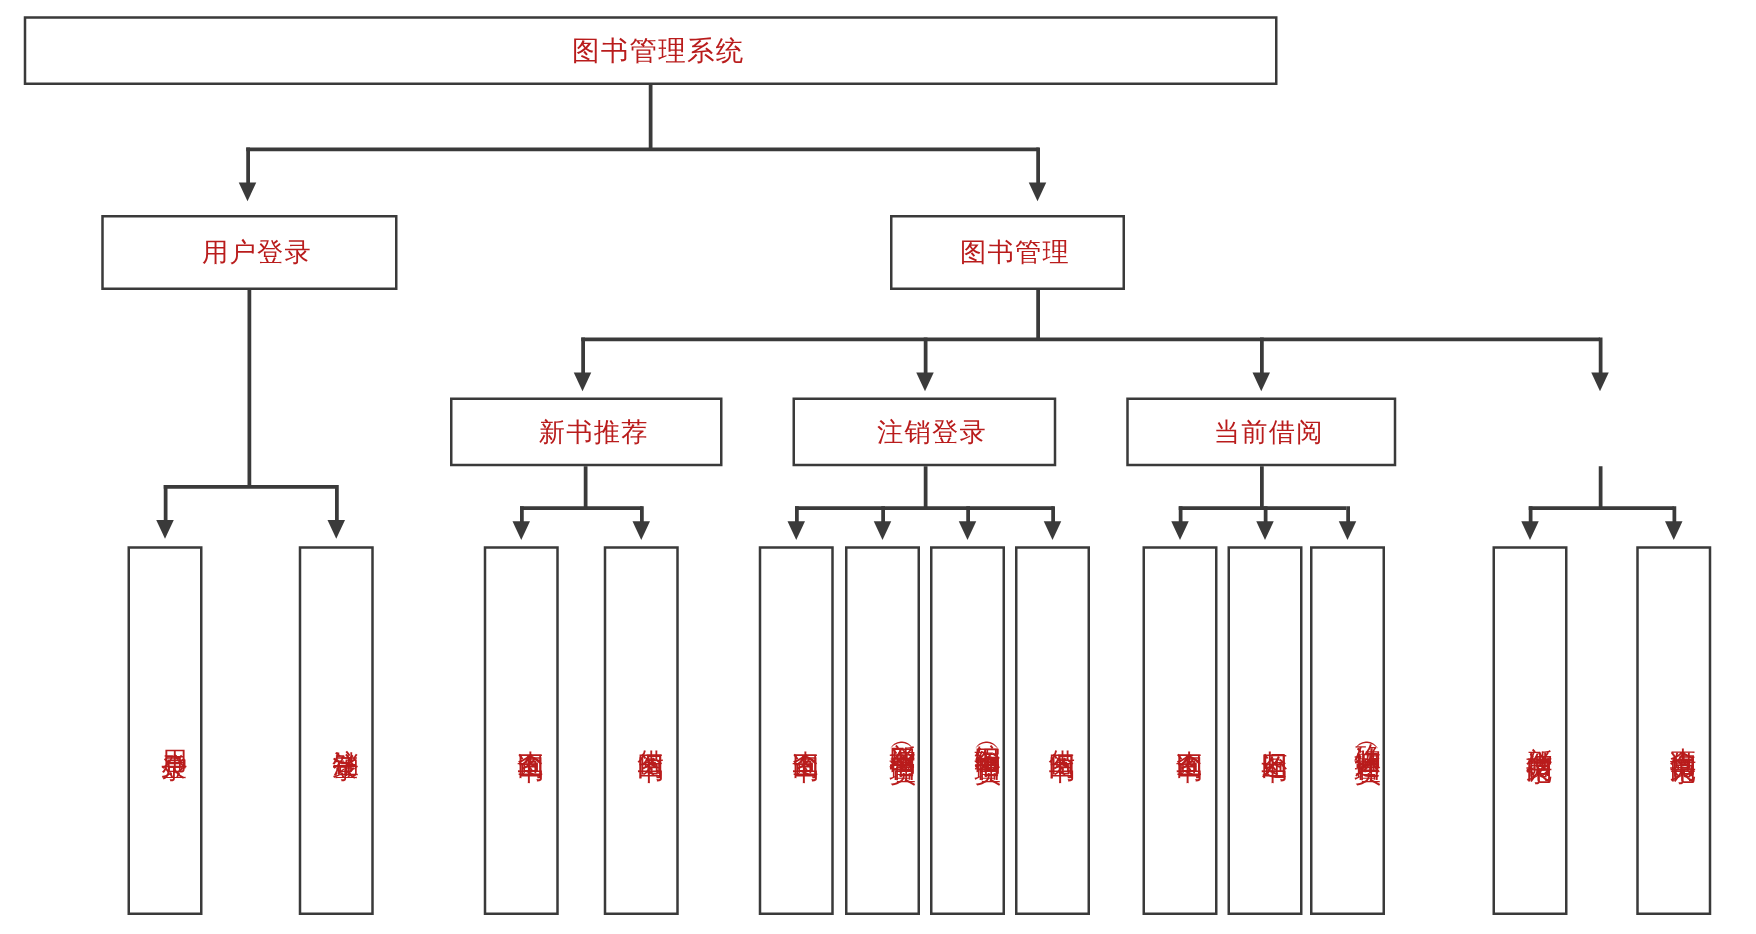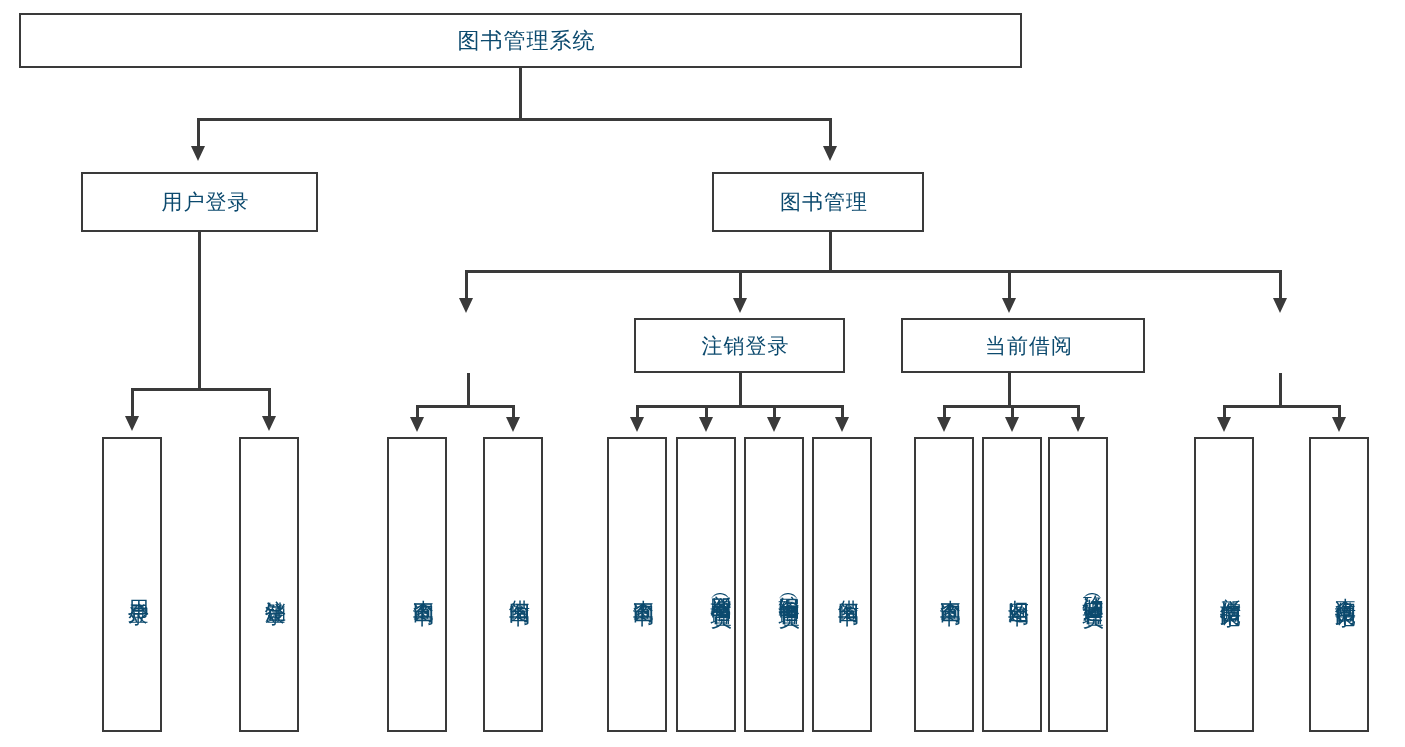--- a/index.html
+++ b/index.html
@@ -1,19 +1,19 @@
 <!DOCTYPE html>
 <html><head>
 <meta charset="utf-8">
 <style>
   html,body{margin:0;padding:0;background:#ffffff;}
   body{font-family:"Liberation Sans","DejaVu Sans",sans-serif;}
   #canvas{position:relative;width:1405px;height:747px;background:#fff;overflow:hidden;}
   .box{position:absolute;box-sizing:border-box;border:2.5px solid #3a3a3a;background:#fff;
-       display:flex;align-items:center;justify-content:center;color:#0c4a6e;padding-left:12px;}
+       display:flex;align-items:center;justify-content:center;color:#b91c1c;padding-left:12px;}
   .box-h{font-size:21px;letter-spacing:1px;white-space:nowrap;}
   .box-v{writing-mode:vertical-rl;text-orientation:upright;font-size:21px;line-height:1.28;
          letter-spacing:2px;text-align:center;padding-top:4px;}
   .box-v.top{align-items:flex-start;justify-content:center;}
   .title-box{font-size:22px;}
   .ln{position:absolute;background:#3a3a3a;}
   .lnv{width:2.5px;}
   .lnh{height:2.5px;}
   .arrow{position:absolute;width:0;height:0;border-left:7.5px solid transparent;
          border-right:7.5px solid transparent;border-top:15px solid #3a3a3a;}
@@ -34,21 +34,21 @@
 
   <div class="ln lnv" style="left:197px;top:118px;height:30px;"></div>
   <div class="arrow" style="left:191px;top:146px;"></div>
 
   <div class="ln lnv" style="left:829px;top:118px;height:30px;"></div>
   <div class="arrow" style="left:823px;top:146px;"></div>
 
   <div class="box box-h" style="left:81px;top:172px;width:237px;height:60px;">
     <span>用户登录</span>
   </div>
-  <div class="box box-h" style="left:712px;top:172px;width:212px;height:60px;">
+  <div class="box box-h" style="left:712px;top:172px;width:188px;height:60px;">
     <span>图书管理</span>
   </div>
 
   <div class="ln lnv" style="left:198px;top:232px;height:158px;"></div>
   <div class="ln lnh" style="left:131px;top:388px;width:139px;height:2.5px;"></div>
   <div class="ln lnv" style="left:131px;top:388px;height:30px;"></div>
   <div class="arrow" style="left:125px;top:416px;"></div>
   <div class="ln lnv" style="left:268px;top:388px;height:30px;"></div>
   <div class="arrow" style="left:262px;top:416px;"></div>
 
@@ -56,24 +56,27 @@
   <div class="ln lnh" style="left:465px;top:270px;width:815px;height:2.5px;"></div>
   <div class="ln lnv" style="left:465px;top:270px;height:30px;"></div>
   <div class="arrow" style="left:459px;top:298px;"></div>
   <div class="ln lnv" style="left:739px;top:270px;height:30px;"></div>
   <div class="arrow" style="left:733px;top:298px;"></div>
   <div class="ln lnv" style="left:1008px;top:270px;height:30px;"></div>
   <div class="arrow" style="left:1002px;top:298px;"></div>
   <div class="ln lnv" style="left:1279px;top:270px;height:30px;"></div>
   <div class="arrow" style="left:1273px;top:298px;"></div>
 
+  <div class="box box-h" style="left:360px;top:318px;width:218px;height:55px;">
+    <span>新书推荐</span>
+  </div>
   <div class="box box-h" style="left:634px;top:318px;width:211px;height:55px;">
     <span>注销登录</span>
   </div>
-  <div class="box box-h" style="left:901px;top:318px;width:244px;height:55px;">
+  <div class="box box-h" style="left:901px;top:318px;width:216px;height:55px;">
     <span>当前借阅</span>
   </div>
 
   <div class="ln lnv" style="left:467px;top:373px;height:34px;"></div>
   <div class="ln lnh" style="left:416px;top:405px;width:98px;height:2.5px;"></div>
   <div class="ln lnv" style="left:416px;top:405px;height:14px;"></div>
   <div class="arrow" style="left:410px;top:417px;"></div>
   <div class="ln lnv" style="left:512px;top:405px;height:14px;"></div>
   <div class="arrow" style="left:506px;top:417px;"></div>
 

